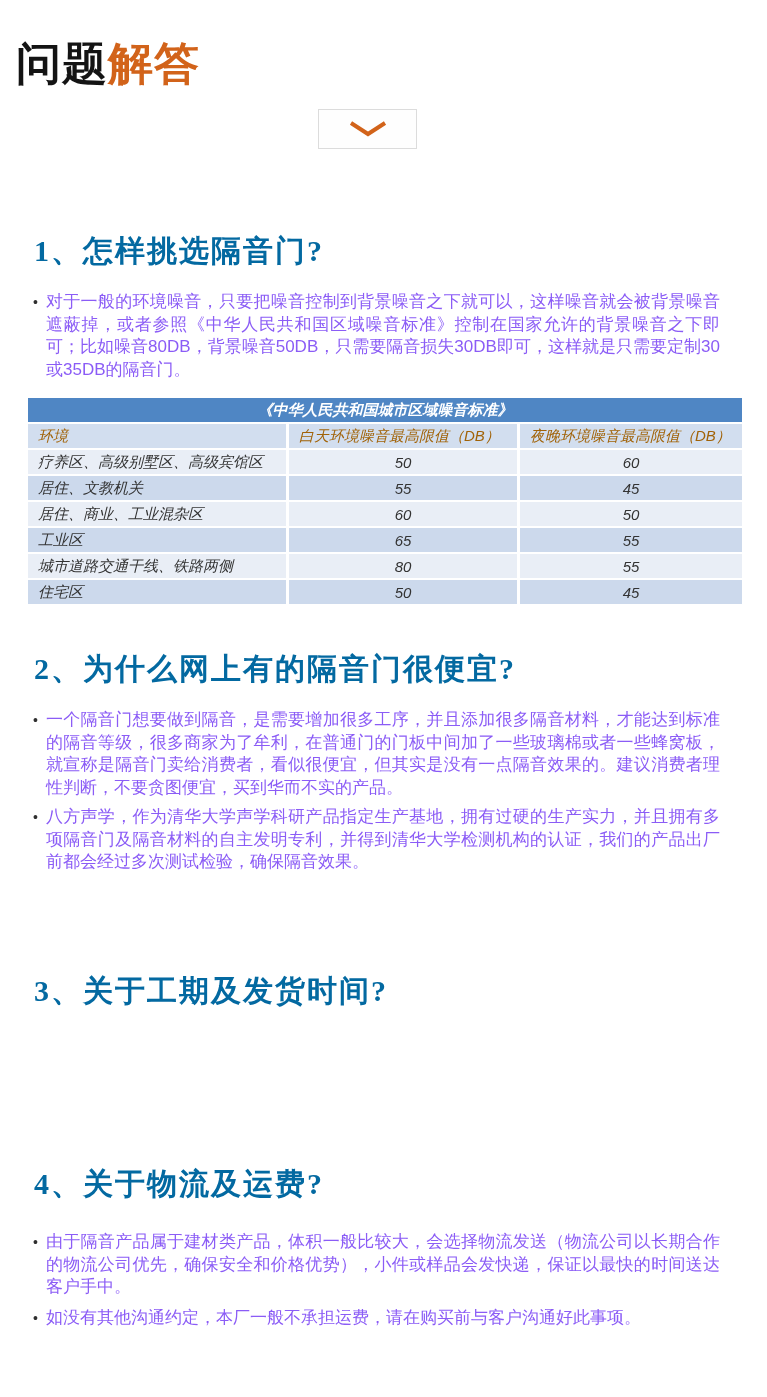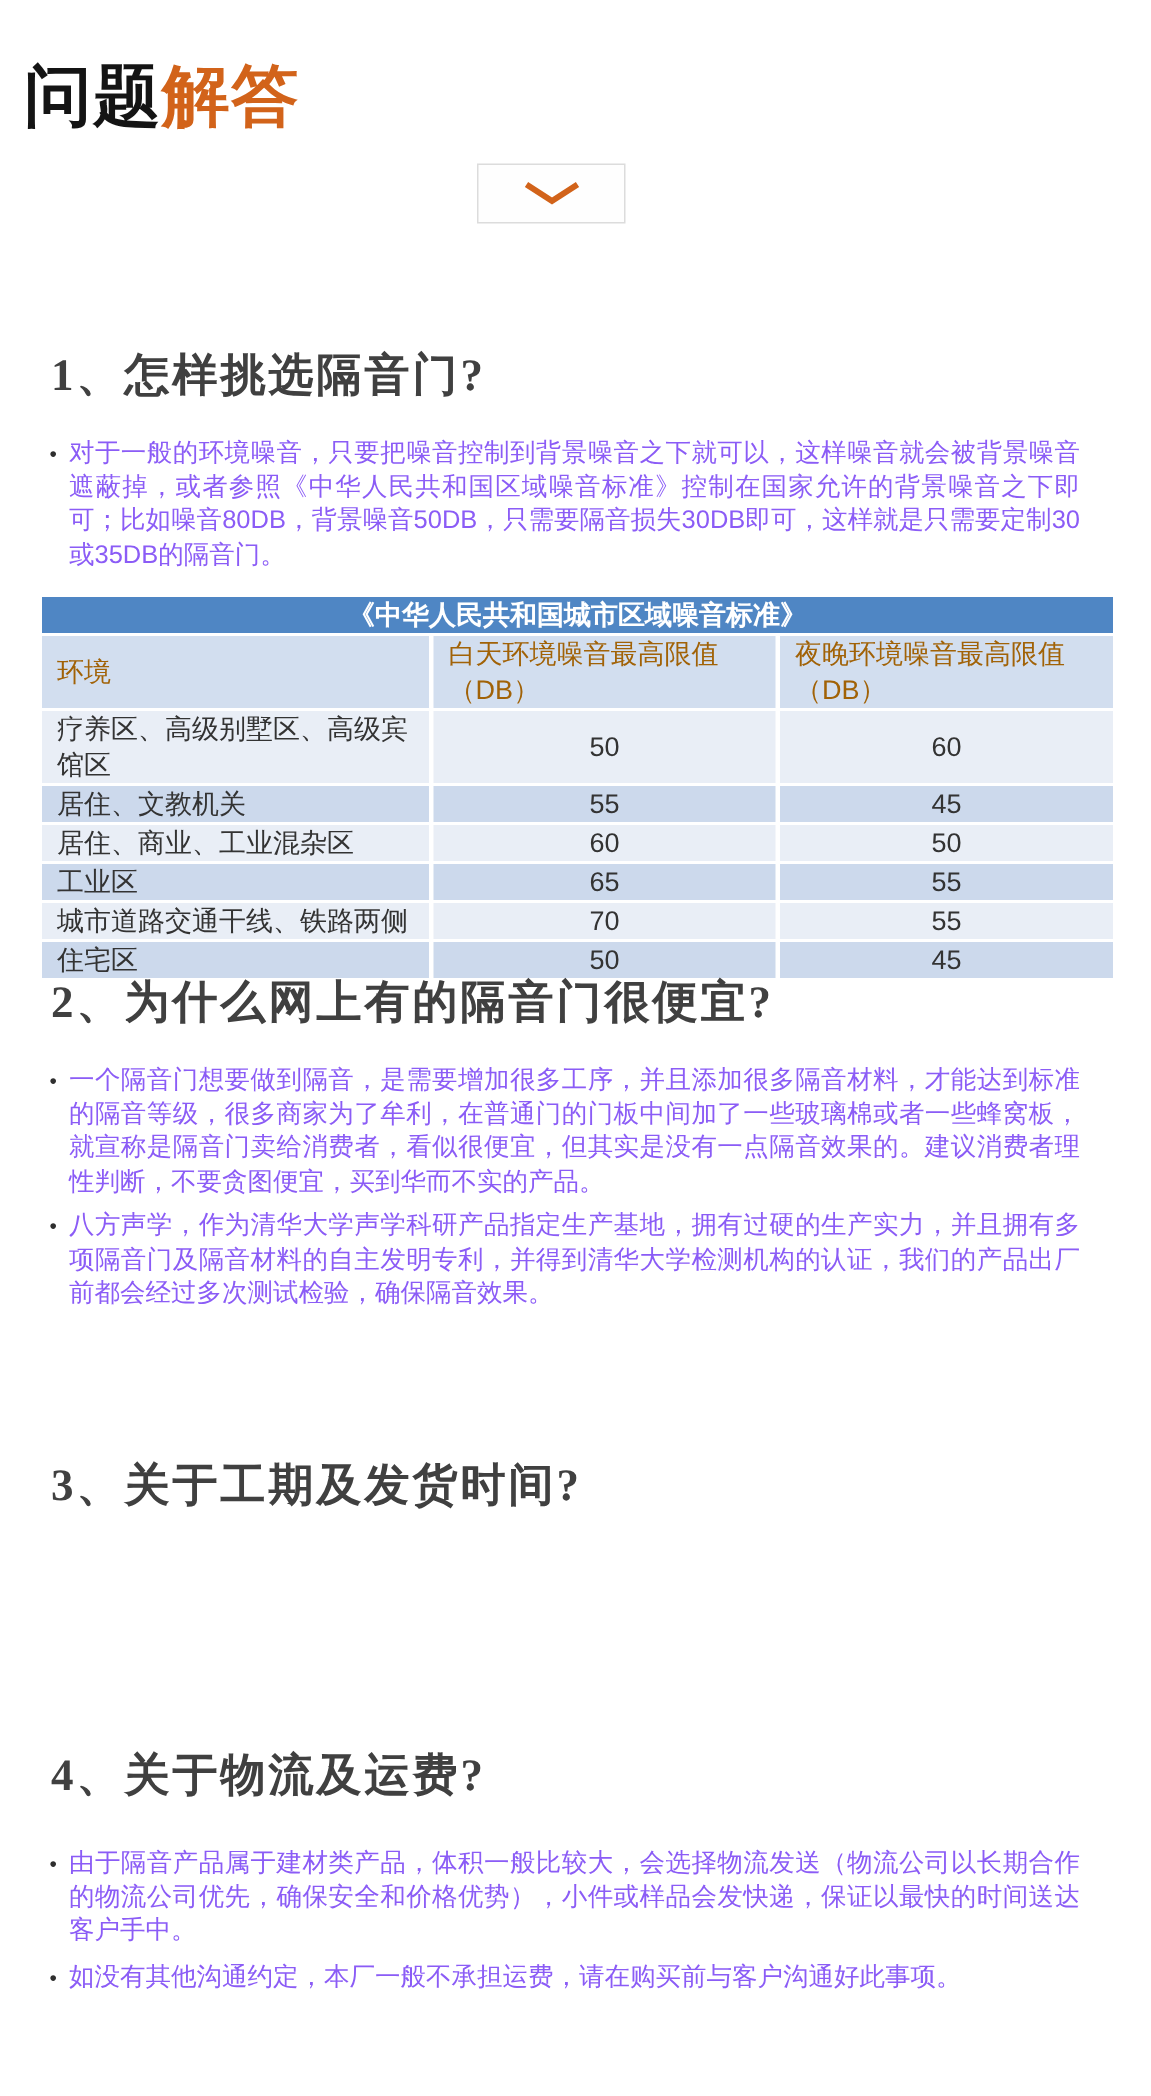--- a/index.html
+++ b/index.html
@@ -29,21 +29,21 @@
     border:1px solid #dcdcdc;
     display:flex; align-items:center; justify-content:center;
     cursor:pointer;
   }
 
   
   .sec-h {
     position:absolute; left:34px; margin:0;
     font-family:"Liberation Serif","DejaVu Serif",serif;
     font-size:30px; line-height:34px; font-weight:bold;
-    color:#404040; letter-spacing:2px;text-align:right;
+    color:#0369a1; letter-spacing:2px;text-align:right;
   }
 
   
   .bullets {
     position:absolute; left:33px; width:687px;
   }
   .bullet {
     position:relative;
     padding-left:13px;
     margin-bottom:7px;
@@ -56,21 +56,22 @@
     position:absolute; left:0; top:0;
     font-size:14px; color:#2f2f2f;
   }
 
   
   .noise-table {
     position:absolute; top:396px; left:25px;
     width:716px;
     border-collapse:separate; border-spacing:3px 2px;
     table-layout:fixed;
-    font-size:18px;
+    font-size:15px;
+    font-style:italic;
   }
   .noise-table col.c1 { width:258px; }
   .noise-table col.c2 { width:228px; }
   .noise-table col.c3 { width:222px; }
   .noise-table th, .noise-table td { padding:0 10px; height:24px; vertical-align:middle; }
   .t-title {
     background:#4F86C4; color:#ffffff;
     font-weight:bold; text-align:center; height:19px;
   }
   .t-head th {
@@ -134,21 +135,21 @@
         <td class="num">60</td>
         <td class="num">50</td>
       </tr>
       <tr>
         <td>工业区</td>
         <td class="num">65</td>
         <td class="num">55</td>
       </tr>
       <tr>
         <td>城市道路交通干线、铁路两侧</td>
-        <td class="num">70</td>
+        <td class="num">80</td>
         <td class="num">55</td>
       </tr>
       <tr>
         <td>住宅区</td>
         <td class="num">50</td>
         <td class="num">45</td>
       </tr>
     </tbody>
   </table>
 

